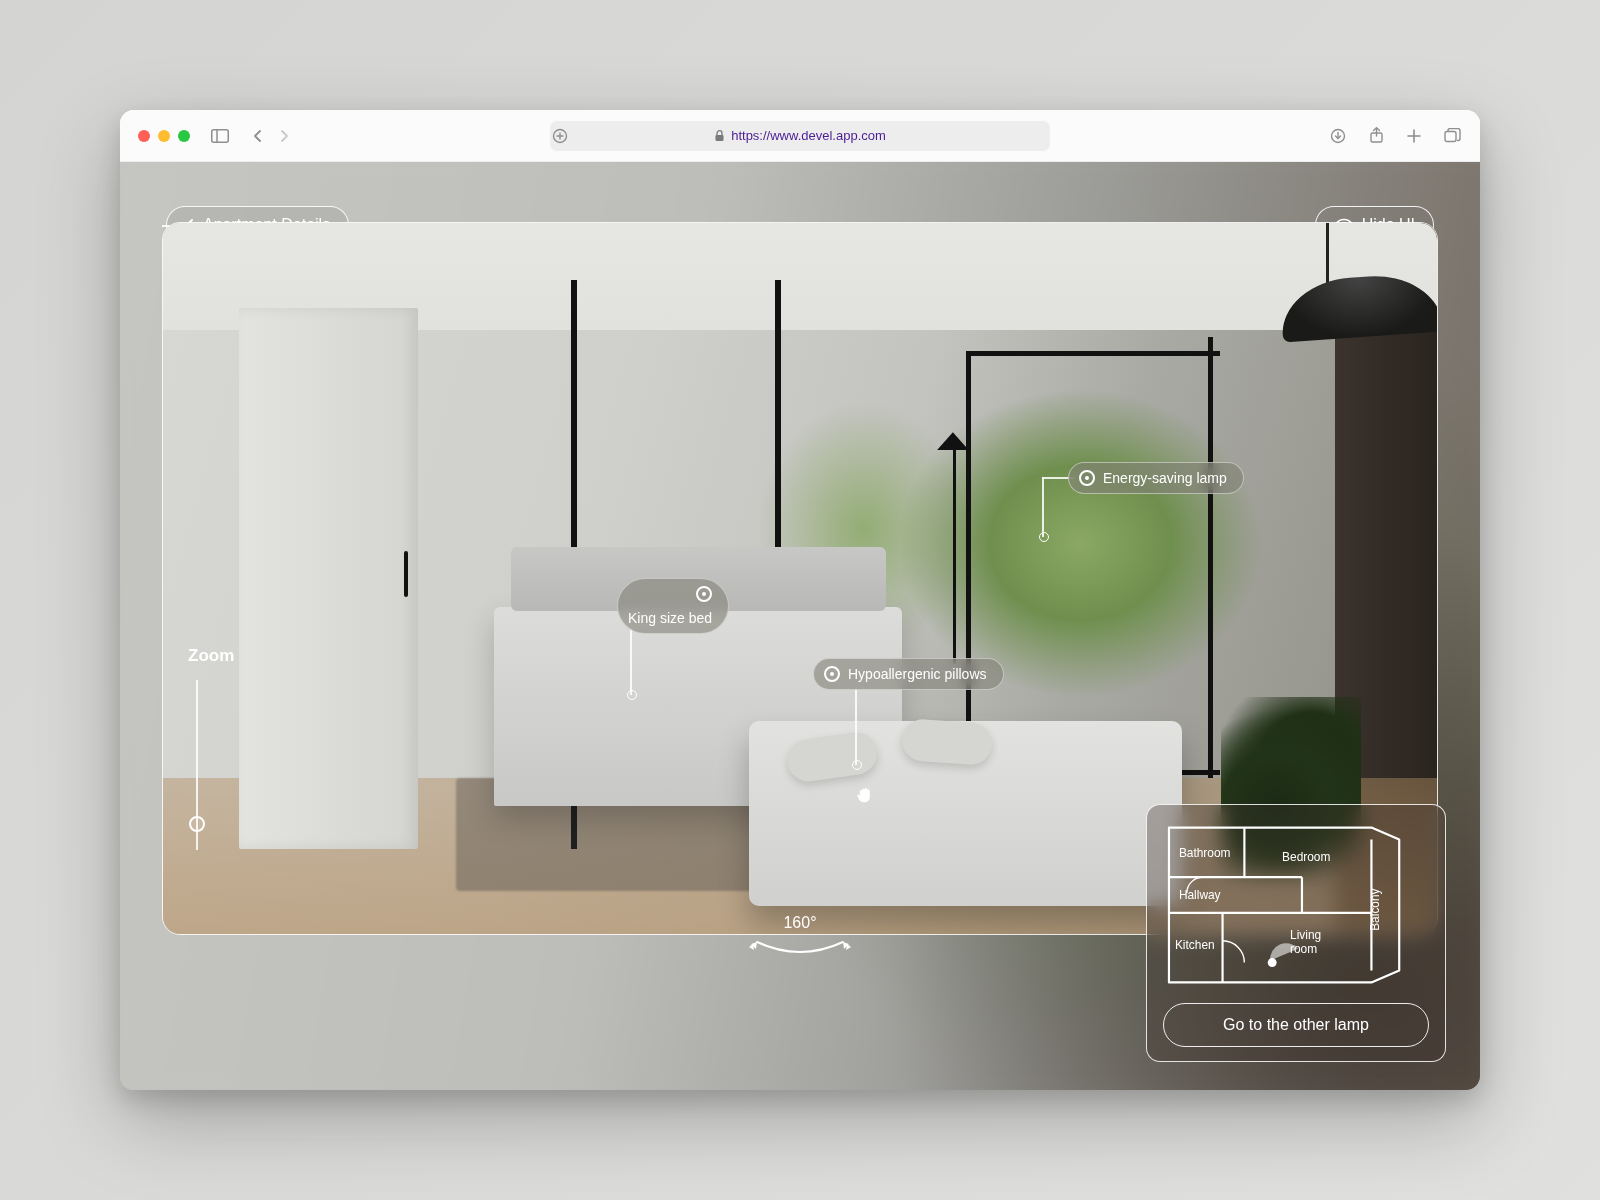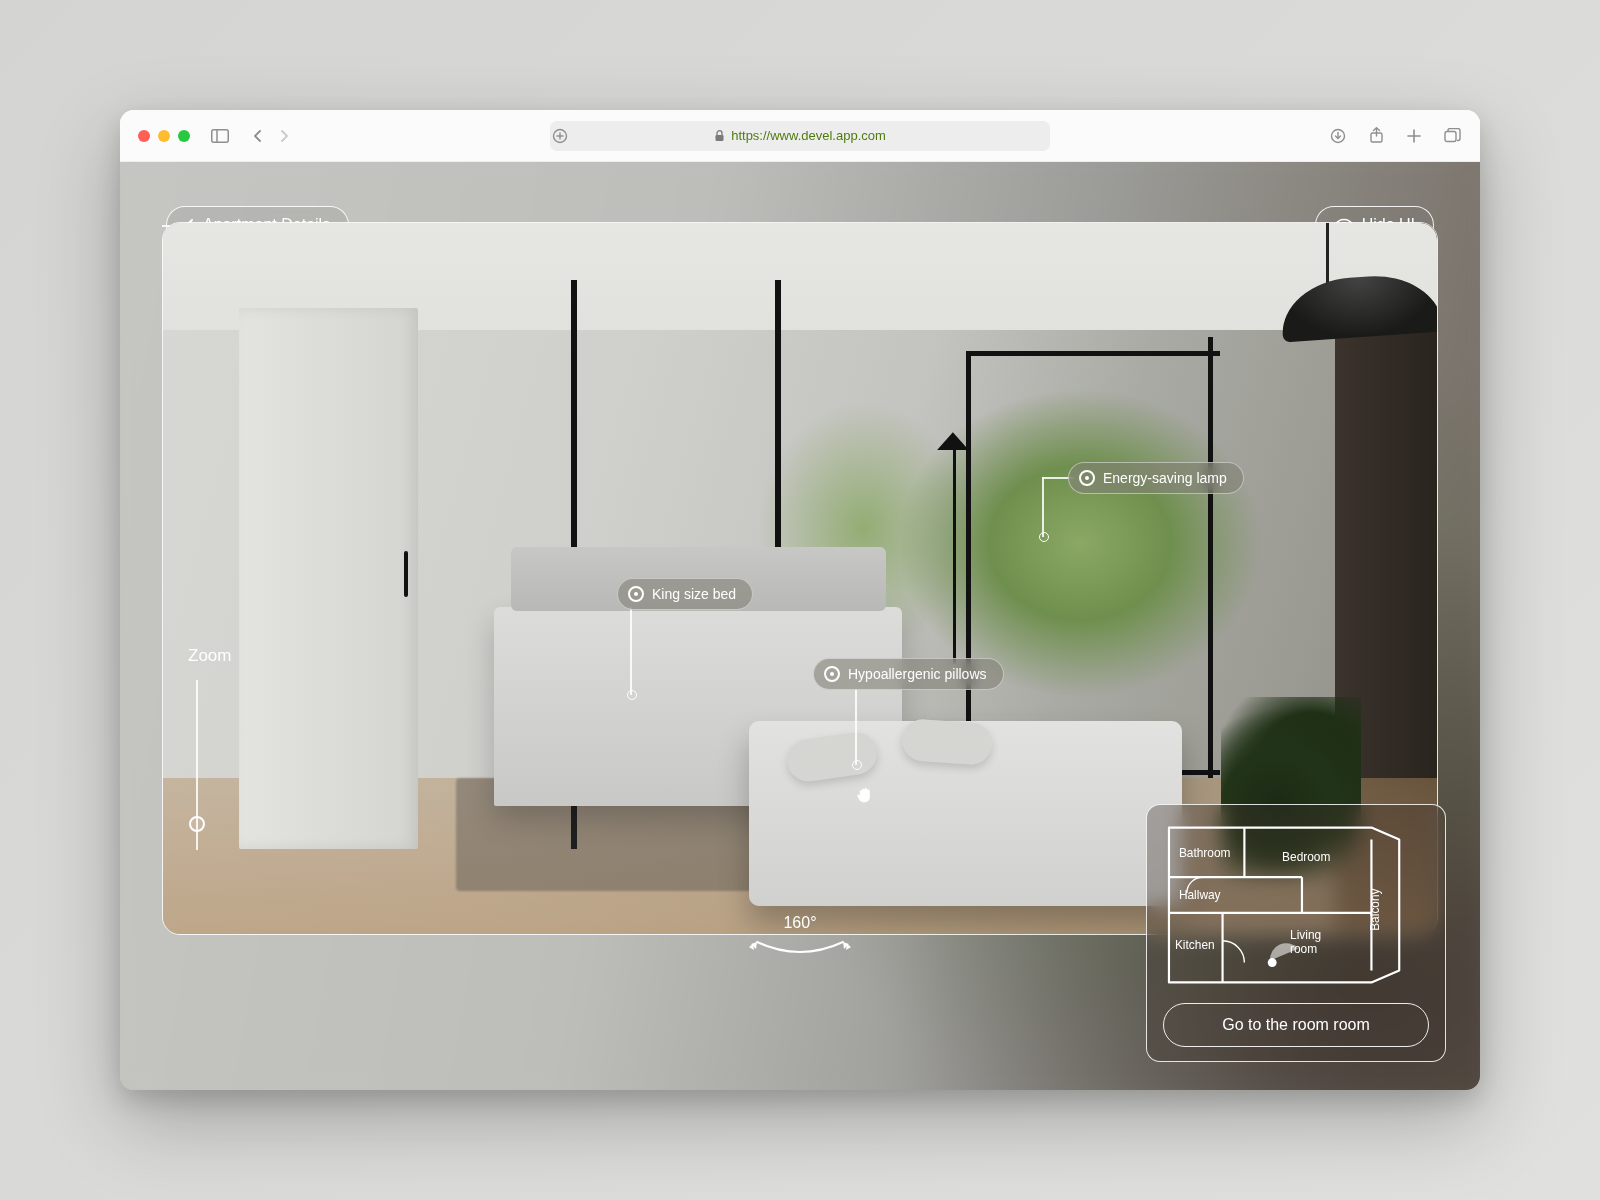--- a/index.html
+++ b/index.html
@@ -30,21 +30,21 @@
 .traffic { display: flex; gap: 8px; align-items: center; }
 .dot { width: 12px; height: 12px; border-radius: 50%; }
 .dot.red { background:#ff5f57; } .dot.yel { background:#febc2e; } .dot.grn { background:#28c840; }
 .tb-icon { width: 20px; height: 20px; color:#8f8f8f; display:flex; align-items:center; justify-content:center; }
 .sidebar-icon { margin-left: 12px; }
 .navarrows { display:flex; gap: 6px; margin-left: 10px; }
 .addressbar {
   position:absolute; left:50%; transform:translateX(-50%);
   height: 30px; width: 500px; background:#ededed; border-radius: 7px;
   display:flex; align-items:center; justify-content:center; gap:6px;
-  color:#4d7c0f; font-size:13px;
+  color:#4c1d95; font-size:13px;
 }
 .tb-right { margin-left:auto; display:flex; gap:18px; align-items:center; }
 
 .viewport {
   flex:1; position:relative; overflow:hidden;
   background: #b0b0ac;
 }
 
 .bg-blur {
   position:absolute; inset:-40px;
@@ -152,21 +152,21 @@
   backdrop-filter: blur(6px);
   cursor:pointer;
 }
 .tag .dotmark { width:16px; height:16px; border:2px solid #fff; border-radius:50%; position:relative; flex:0 0 16px; }
 .tag .dotmark::after { content:""; position:absolute; inset:4px; background:#fff; border-radius:50%; }
 .leader { position:absolute; width:1.5px; background:rgba(255,255,255,0.85); }
 .leader::after { content:""; position:absolute; bottom:-5px; left:-3.5px; width:8px; height:8px; border:1.5px solid #fff; border-radius:50%; background:transparent; }
 
 
 .zoom { position:absolute; left:68px; bottom:240px; color:#fff; }
-.zoom-label { font-size:17px; font-weight:400; margin-bottom:14px; }
+.zoom-label { font-size:17px; font-weight:700; margin-bottom:14px; }
 .zoom-track { width:1.5px; height:170px; background:rgba(255,255,255,0.85); margin-left:8px; position:relative; }
 .zoom-handle { position:absolute; left:-7px; bottom:18px; width:16px; height:16px; border:2px solid #fff; border-radius:50%; background:rgba(255,255,255,0.1); }
 
 
 .threesixty { position:absolute; left:50%; bottom:130px; transform:translateX(-50%); color:#fff; text-align:center; }
 .threesixty .lbl { font-size:16px; font-weight:500; margin-bottom:4px; }
 .threesixty svg { display:block; margin:0 auto; }
 
 
 .grab { position:absolute; left:54%; bottom:280px; color:#fff; }
@@ -304,21 +304,21 @@
         <div class="floorlamp"></div>
         <div class="plant"></div>
         <div class="lamp">
           <div class="cord"></div>
             <div class="shade"></div>
         </div>
       </div>
     </div>
 
     <div class="leader" style="left:510px; top:445px; height:88px;"></div>
-    <div class="tag" style="left:497px; top:416px;">
+    <div class="tag" style="left:497px; top:416px;flex-direction:column;">
       <span class="dotmark"></span>
       <span>King size bed</span>
     </div>
 
     <div class="leader" style="left:735px; top:525px; height:78px;"></div>
     <div class="tag" style="left:693px; top:496px;">
       <span class="dotmark"></span>
       <span>Hypoallergenic pillows</span>
     </div>
 
@@ -376,18 +376,18 @@
           <text x="16" y="36">Bathroom</text>
           <text x="120" y="40">Bedroom</text>
           <text x="16" y="78">Hallway</text>
           <text x="12" y="128">Kitchen</text>
           <text x="128" y="118">Living</text>
           <text x="128" y="132">room</text>
           <text x="218" y="110" transform="rotate(-90 218 110)">Balcony</text>
         </svg>
       </div>
       <div class="goto">
-        <span>Go to the room room</span>
+        <span>Go to the other lamp</span>
       </div>
     </div>
 
   </div>
 </div>
 
 </body></html>

